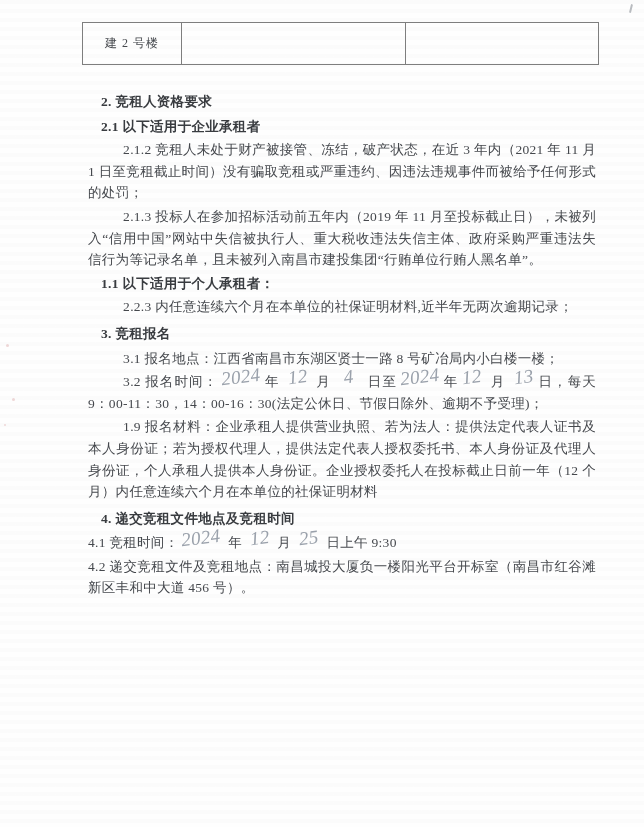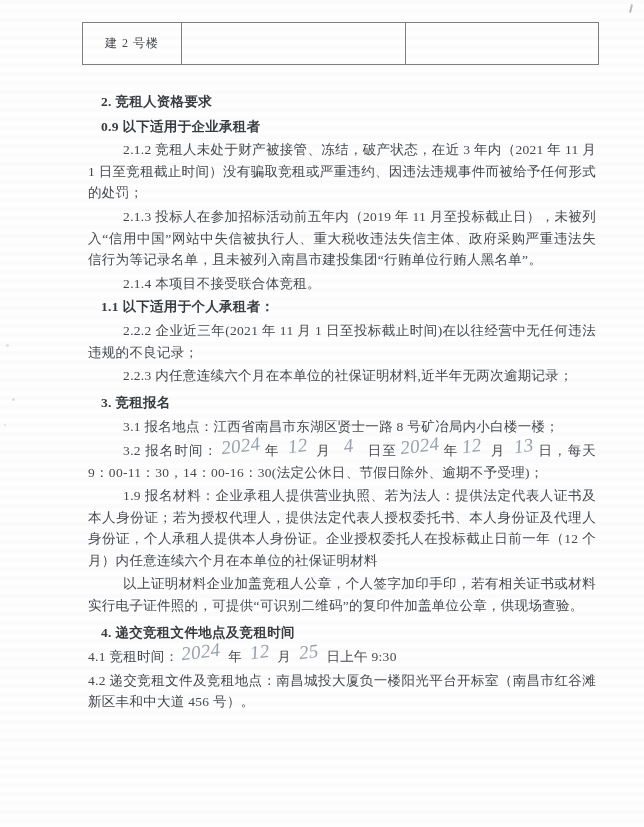--- a/index.html
+++ b/index.html
@@ -97,32 +97,29 @@
         <tr>
       <td class="c1">建 2 号楼</td>
       <td class="c2"></td>
       <td class="c3"></td>
     </tr>
   </tbody>
     </table>
 
   <div class="doc">
       <p class="heading">2. 竞租人资格要求</p>
-      <p class="subheading">0.9  以下适用于企业承租者</p>
+      <p class="subheading">2.1  以下适用于企业承租者</p>
       <p class="para">2.1.2  竞租人未处于财产被接管、冻结，破产状态，在近 3 年内（2021 年 11 月 1 日至竞租截止时间）没有骗取竞租或严重违约、因违法违规事件而被给予任何形式的处罚；</p>
       <p class="para">2.1.3 投标人在参加招标活动前五年内（2019 年 11 月至投标截止日），未被列入“信用中国”网站中失信被执行人、重大税收违法失信主体、政府采购严重违法失信行为等记录名单，且未被列入南昌市建投集团“行贿单位行贿人黑名单”。</p>
-      <p class="para">2.1.4  本项目不接受联合体竞租。</p>
       <p class="subheading">1.1  以下适用于个人承租者：</p>
-      <p class="para">2.2.2  企业近三年(2021 年 11 月 1 日至投标截止时间)在以往经营中无任何违法违规的不良记录；</p>
       <p class="para">2.2.3 内任意连续六个月在本单位的社保证明材料,近半年无两次逾期记录；</p>
       <p class="heading">3. 竞租报名</p>
       <p class="para">3.1 报名地点：江西省南昌市东湖区贤士一路 8 号矿冶局内小白楼一楼；</p>
       <p class="para"><span>3.2 报名时间：</span><span class="hand wide">2024</span><span>年 </span><span class="hand narrow">12</span><span> 月 </span><span class="hand narrow">4</span><span> 日至</span><span class="hand wide">2024</span><span>年</span><span class="hand narrow">12</span><span> 月 </span><span class="hand narrow">13</span><span>日，每天 9：00-11：30，14：00-16：30(法定公休日、节假日除外、逾期不予受理)；</span></p>
       <p class="para">1.9  报名材料：企业承租人提供营业执照、若为法人：提供法定代表人证书及本人身份证；若为授权代理人，提供法定代表人授权委托书、本人身份证及代理人身份证，个人承租人提供本人身份证。企业授权委托人在投标截止日前一年（12 个月）内任意连续六个月在本单位的社保证明材料</p>
-      <p class="para">以上证明材料企业加盖竞租人公章，个人签字加印手印，若有相关证书或材料实行电子证件照的，可提供“可识别二维码”的复印件加盖单位公章，供现场查验。</p>
       <p class="heading">4. 递交竞租文件地点及竞租时间</p>
       <p class="para noindent"><span>4.1 竞租时间：</span><span class="hand wide">2024</span><span> 年 </span><span class="hand narrow">12</span><span> 月 </span><span class="hand narrow">25</span><span> 日上午 9:30</span></p>
       <p class="para noindent">4.2 递交竞租文件及竞租地点：南昌城投大厦负一楼阳光平台开标室（南昌市红谷滩新区丰和中大道 456 号）。</p>
     </div>
 
   <div class="artifact-mark"></div>
   <div class="speckle sp1"></div>
   <div class="speckle sp2"></div>
   <div class="speckle sp3"></div>
 

